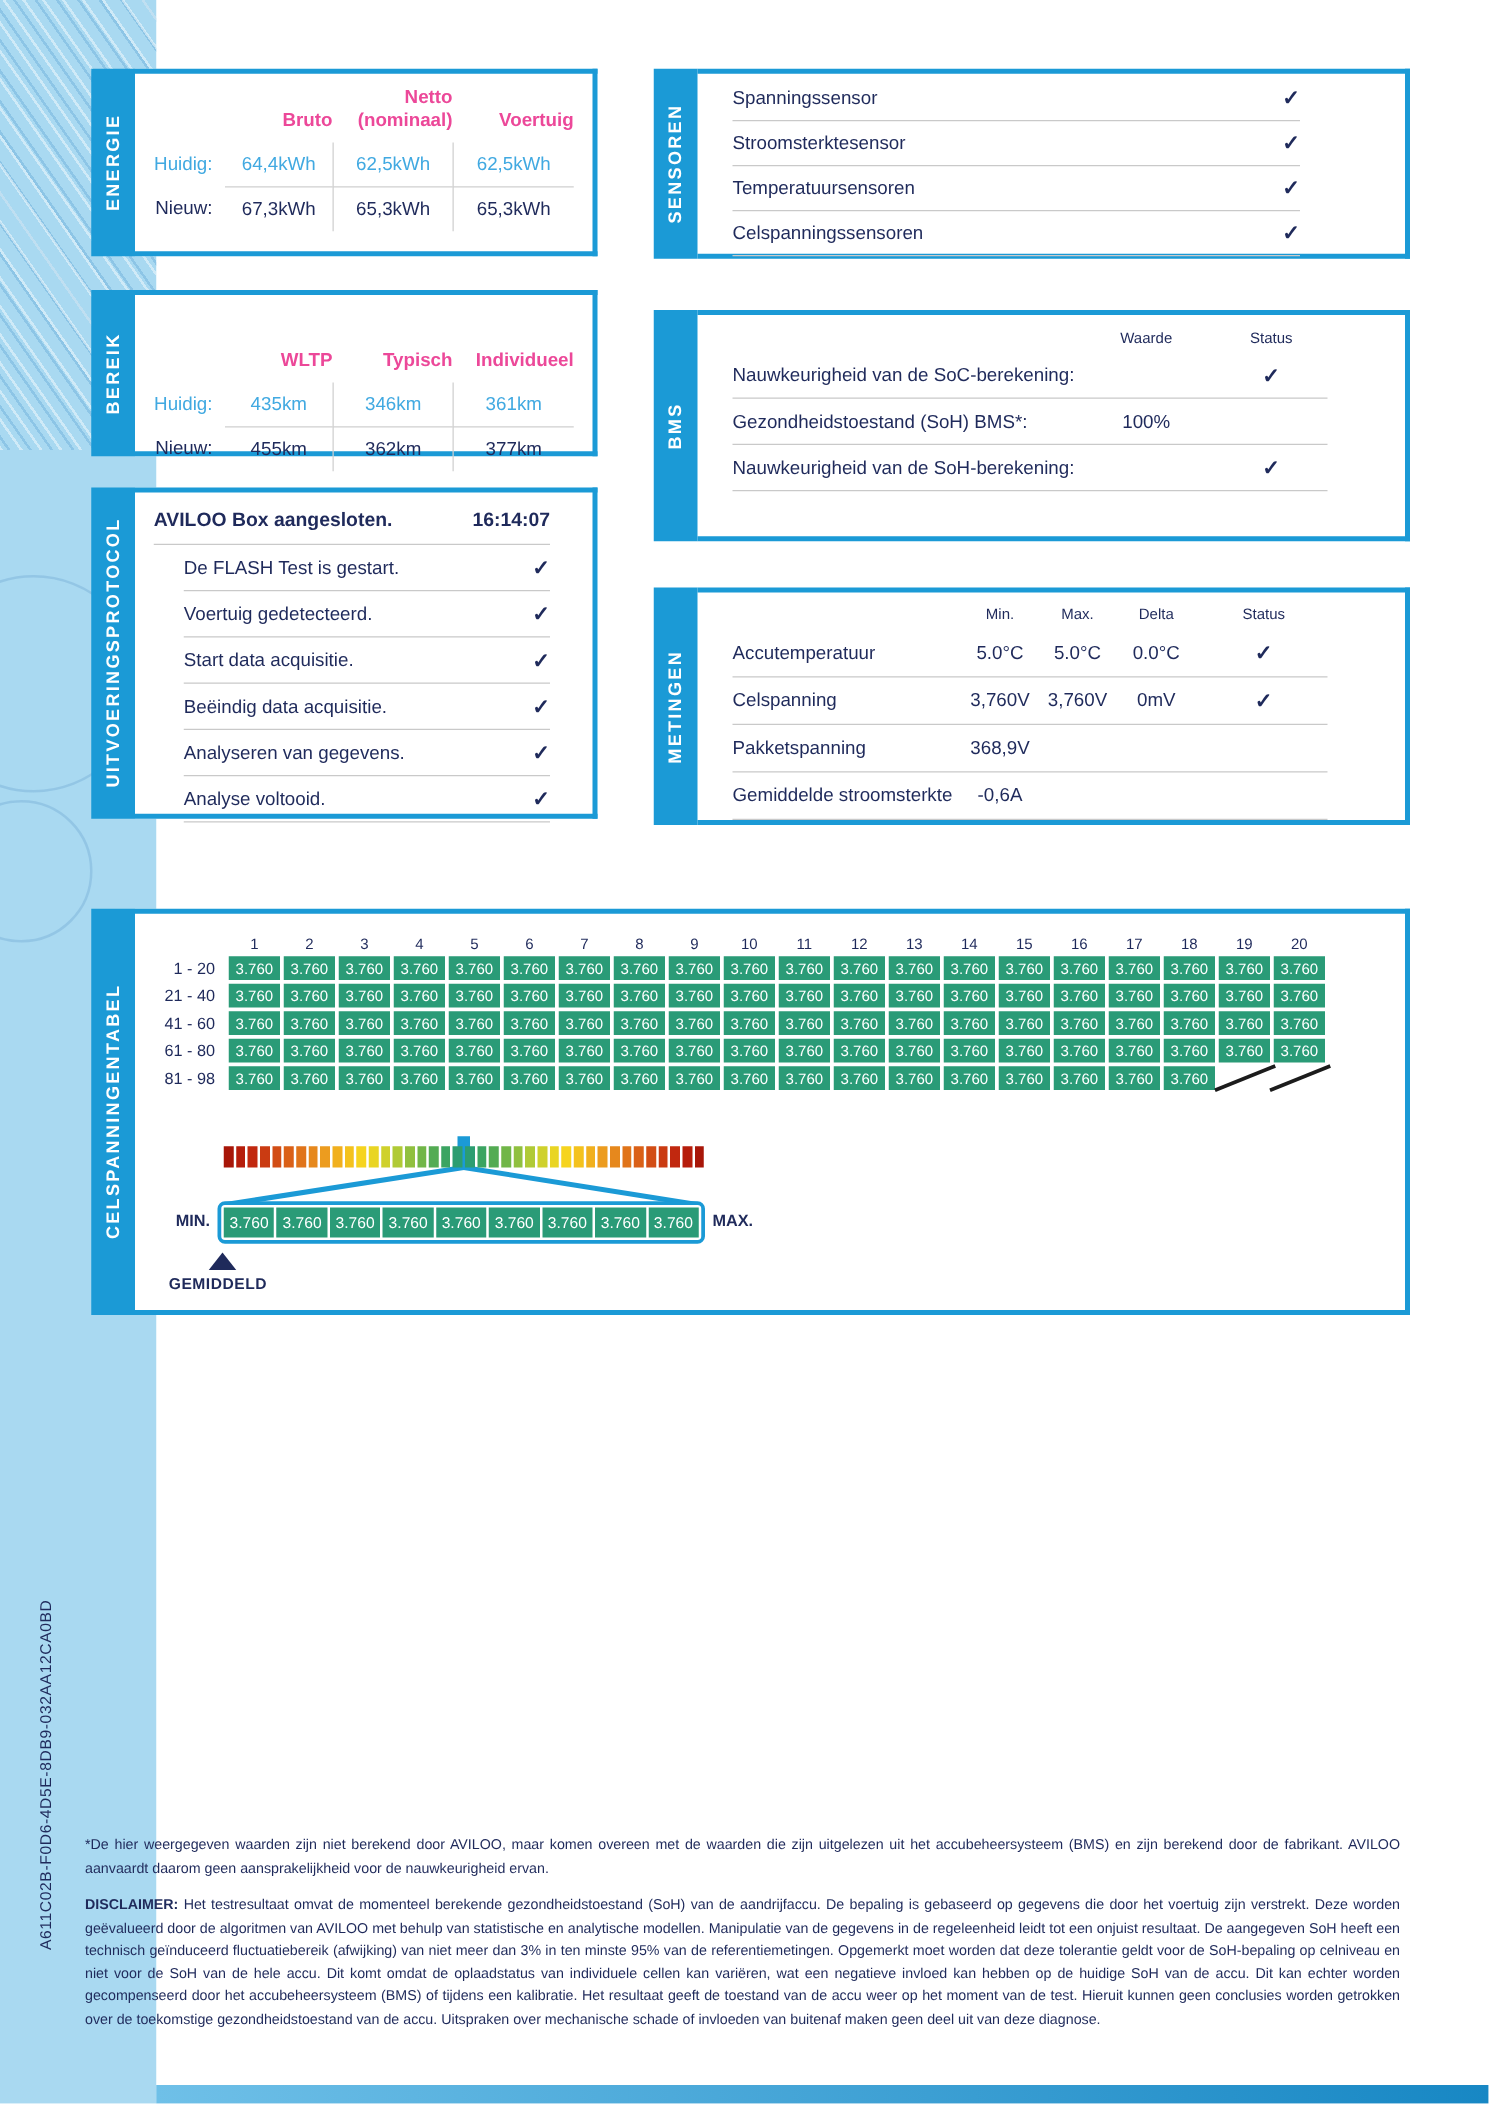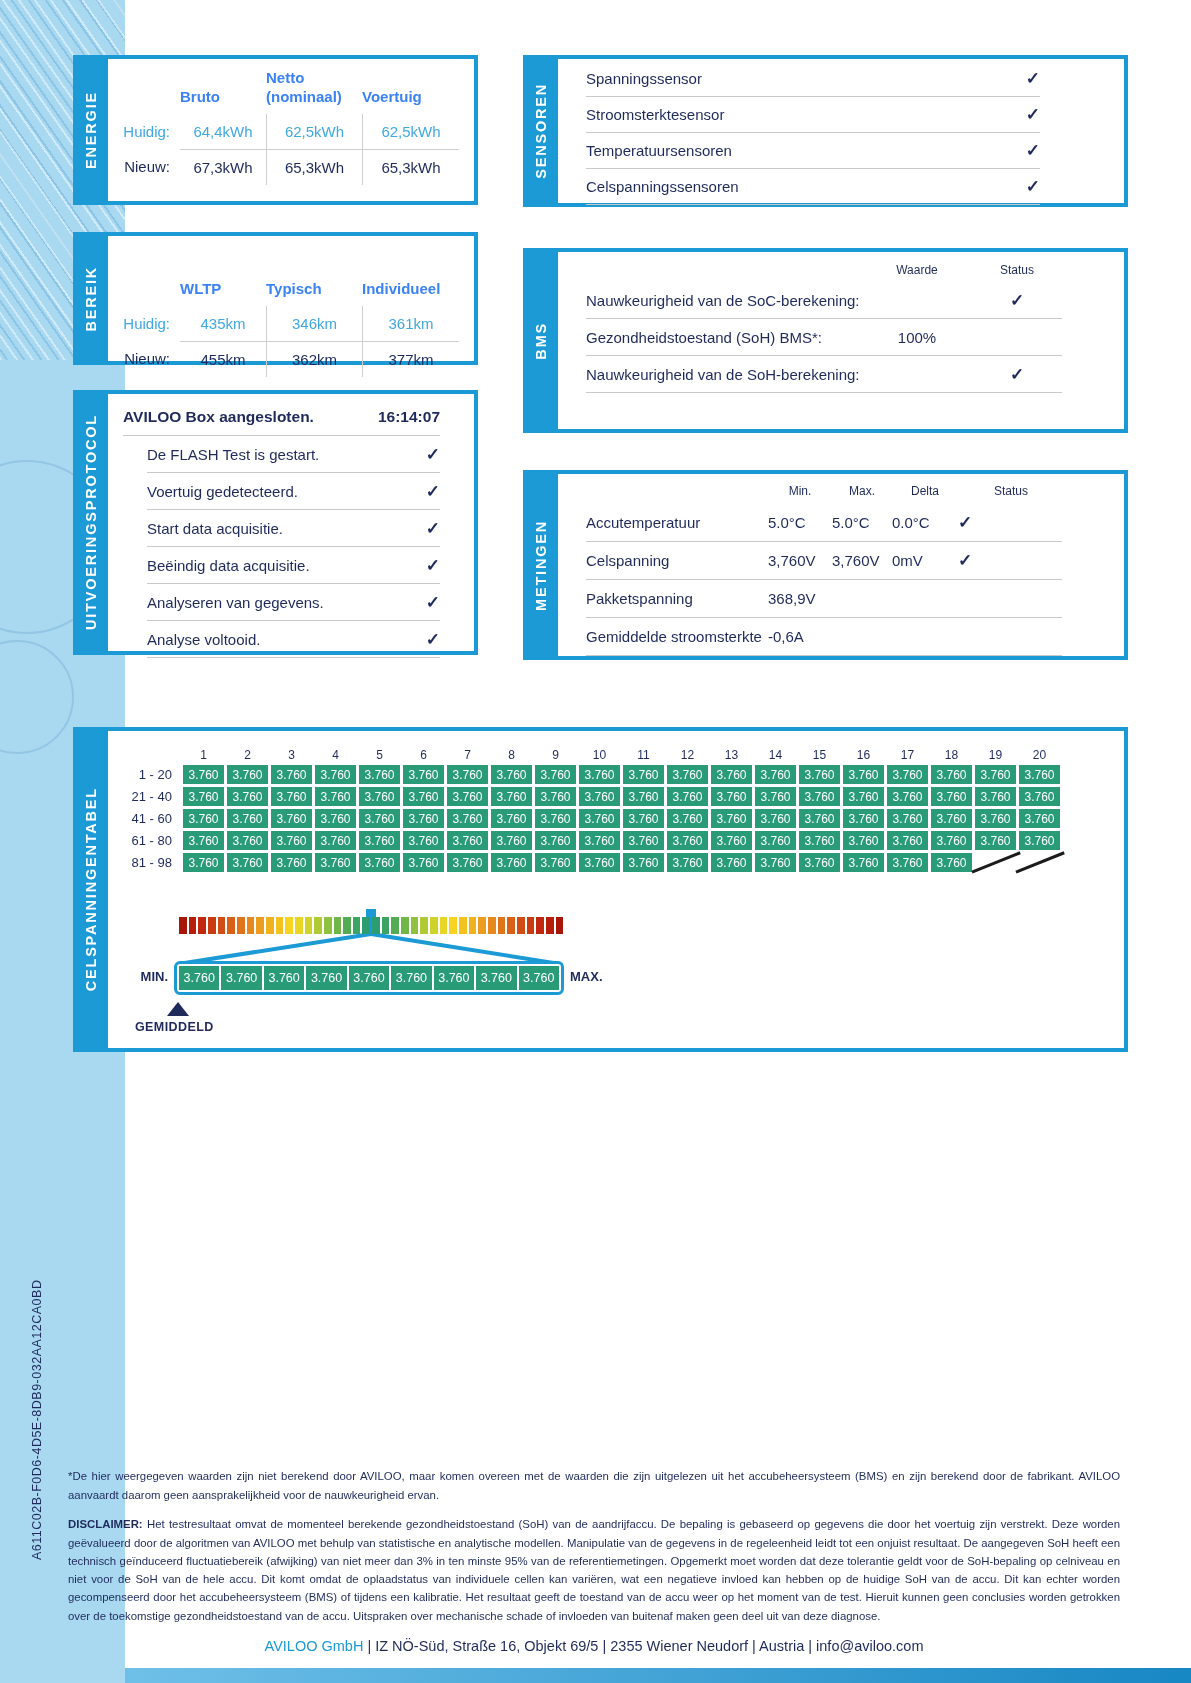--- a/index.html
+++ b/index.html
@@ -28,21 +28,21 @@
   .p-energie{left:108px;top:55px;width:370px;height:150px;}
   .p-bereik{left:108px;top:232px;width:370px;height:133px;}
   .p-protocol{left:108px;top:390px;width:370px;height:265px;}
   .p-sensoren{left:558px;top:55px;width:570px;height:152px;}
   .p-bms{left:558px;top:248px;width:570px;height:185px;}
   .p-metingen{left:558px;top:470px;width:570px;height:190px;}
   .p-celltable{left:108px;top:727px;width:1020px;height:325px;}
 
   
   .mini{display:grid;grid-template-columns:64px 86px 96px 97px;padding:10px 0 0 8px;}
-  .mini .mh{font-weight:bold;font-size:15px;color:#3b82f6;text-align:left;align-self:end;
+  .mini .mh{font-weight:bold;font-size:15px;color:#ec4899;text-align:right;align-self:end;
     white-space:pre-line;padding-bottom:7px;line-height:1.25;}
   .mini .ml{display:flex;align-items:center;justify-content:flex-end;padding-right:10px;
     font-size:15px;height:35px;}
   .mini .mv{display:flex;align-items:center;justify-content:center;font-size:15px;height:35px;}
   .accent{color:#41a9e1;}
   .navy{color:#1f2a5b;}
   .sep-l{border-left:1px solid #cfcfcf;}
   .sep-t{border-top:1px solid #cfcfcf;}
 
   
@@ -67,21 +67,21 @@
     font-size:15px;border-bottom:1px solid #c9c9c9;}
   .bms-row .val,.bms-row .st{text-align:center;}
 
   
   .met{padding:4px 62px 0 28px;}
   .met-head{display:grid;grid-template-columns:182px 64px 60px 66px 106px;height:26px;
     align-items:center;font-size:12px;}
   .met-head div{text-align:center;}
   .met-row{display:grid;grid-template-columns:182px 64px 60px 66px 106px;height:37px;
     align-items:center;font-size:15px;border-bottom:1px solid #c9c9c9;}
-  .met-row .val,.met-row .st{text-align:left;}
+  .met-row .val,.met-row .st{text-align:center;}
 
   
   .ct-wrap{position:relative;height:100%;}
   #ct-grid{position:absolute;left:10px;top:12px;display:grid;
     grid-template-columns:62px repeat(20,41px);gap:3px;grid-auto-rows:19px;}
   .ct-corner{}
   .ct-num{display:flex;align-items:flex-end;justify-content:center;font-size:12px;color:#1f2a5b;}
   .ct-label{display:flex;align-items:center;justify-content:flex-end;padding-right:8px;
     font-size:13px;color:#1f2a5b;}
   .ct-cell{background:#2a9b77;color:#fff;font-size:12px;display:flex;align-items:center;
@@ -514,19 +514,15 @@
 
   <p class="note">
     <span>*De hier weergegeven waarden zijn niet berekend door AVILOO, maar komen overeen met de waarden die zijn uitgelezen uit het accubeheersysteem (BMS) en zijn berekend door de fabrikant. AVILOO aanvaardt daarom geen aansprakelijkheid voor de nauwkeurigheid ervan.</span>
   </p>
 
   <p class="disc">
     <span class="bold">DISCLAIMER:</span>
     <span>Het testresultaat omvat de momenteel berekende gezondheidstoestand (SoH) van de aandrijfaccu. De bepaling is gebaseerd op gegevens die door het voertuig zijn verstrekt. Deze worden geëvalueerd door de algoritmen van AVILOO met behulp van statistische en analytische modellen. Manipulatie van de gegevens in de regeleenheid leidt tot een onjuist resultaat. De aangegeven SoH heeft een technisch geïnduceerd fluctuatiebereik (afwijking) van niet meer dan 3% in ten minste 95% van de referentiemetingen. Opgemerkt moet worden dat deze tolerantie geldt voor de SoH-bepaling op celniveau en niet voor de SoH van de hele accu. Dit komt omdat de oplaadstatus van individuele cellen kan variëren, wat een negatieve invloed kan hebben op de huidige SoH van de accu. Dit kan echter worden gecompenseerd door het accubeheersysteem (BMS) of tijdens een kalibratie. Het resultaat geeft de toestand van de accu weer op het moment van de test. Hieruit kunnen geen conclusies worden getrokken over de toekomstige gezondheidstoestand van de accu. Uitspraken over mechanische schade of invloeden van buitenaf maken geen deel uit van deze diagnose.</span>
   </p>
 
-  <div class="footer">
-    <span class="blue">AVILOO GmbH</span>
-    <span>| IZ NÖ-Süd, Straße 16, Objekt 69/5 | 2355 Wiener Neudorf | Austria | info@aviloo.com</span>
-  </div>
 
   <div class="bottom-bar"></div>
 </div>
 
 </body></html>

